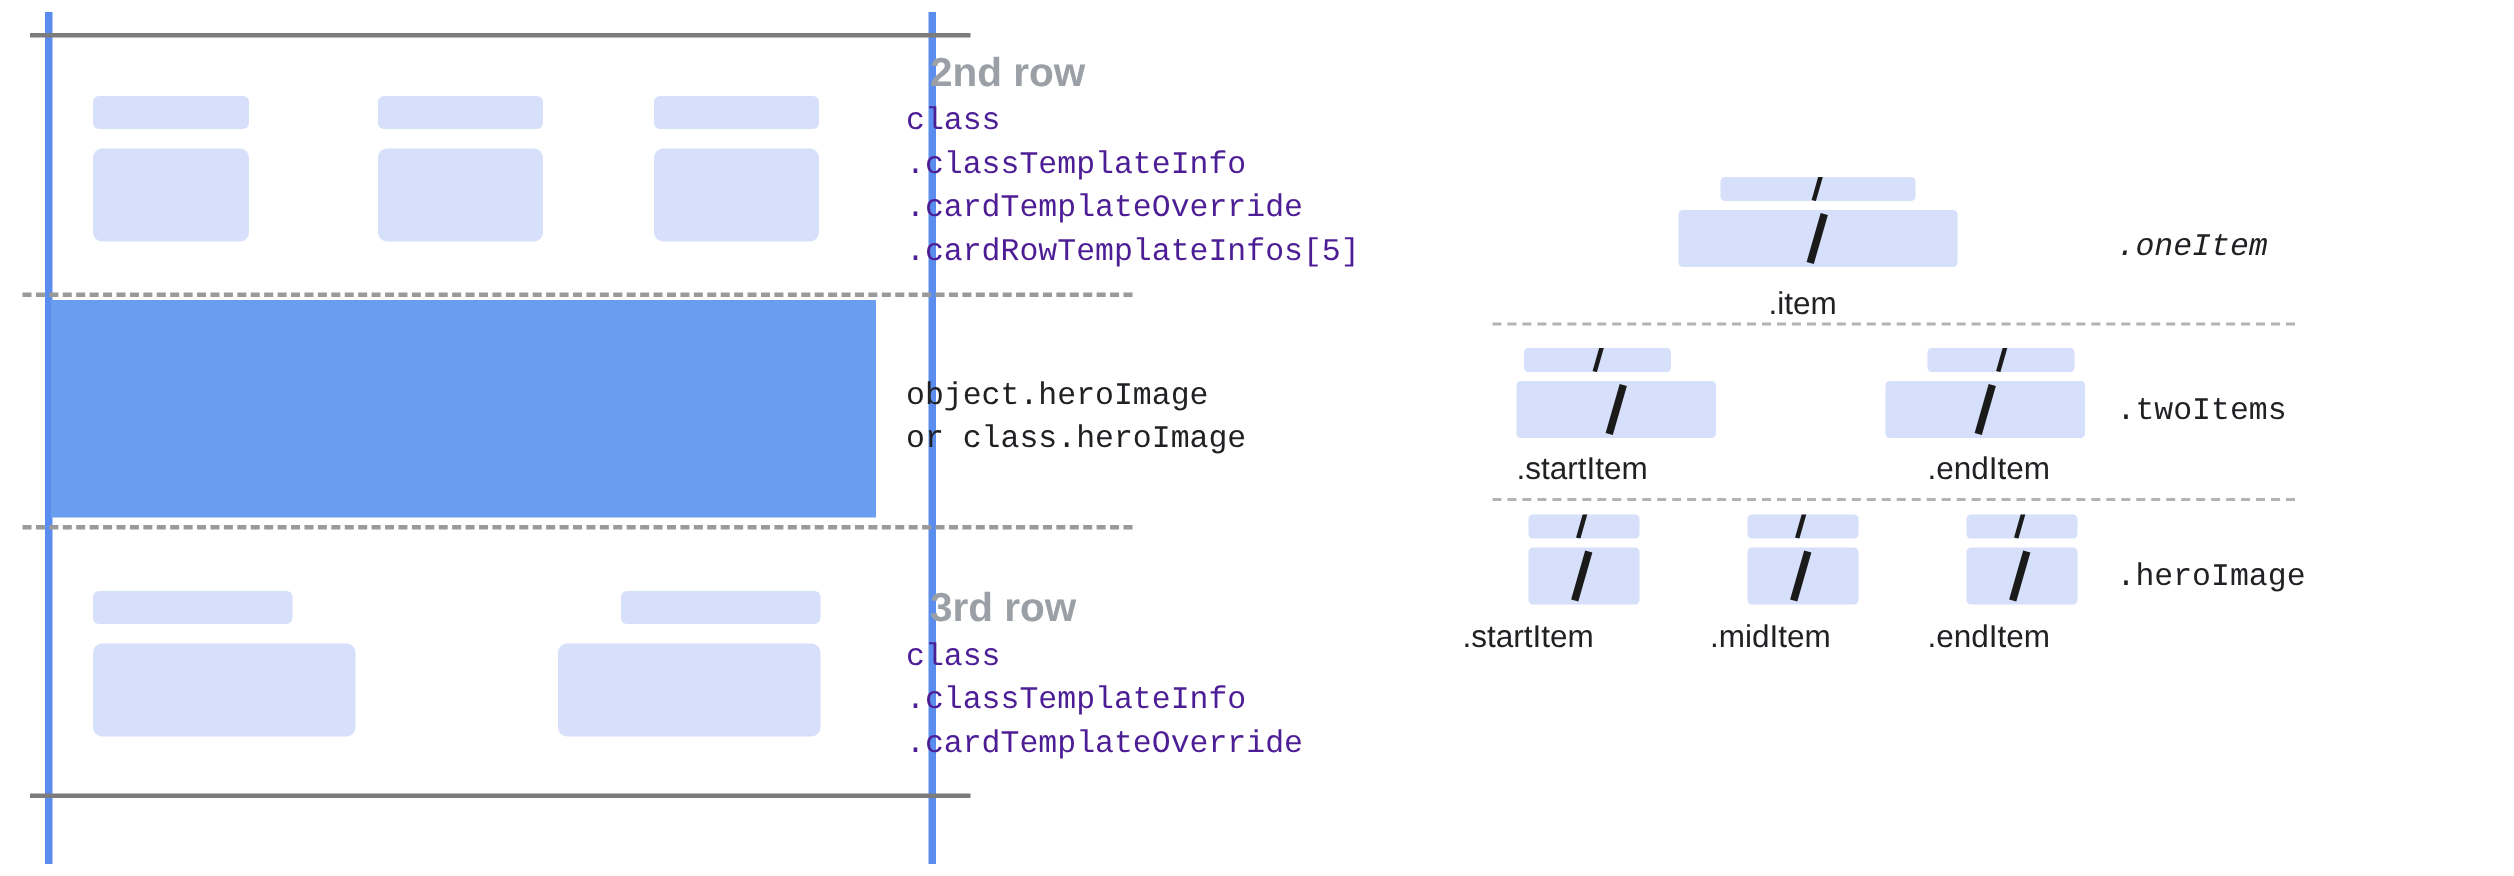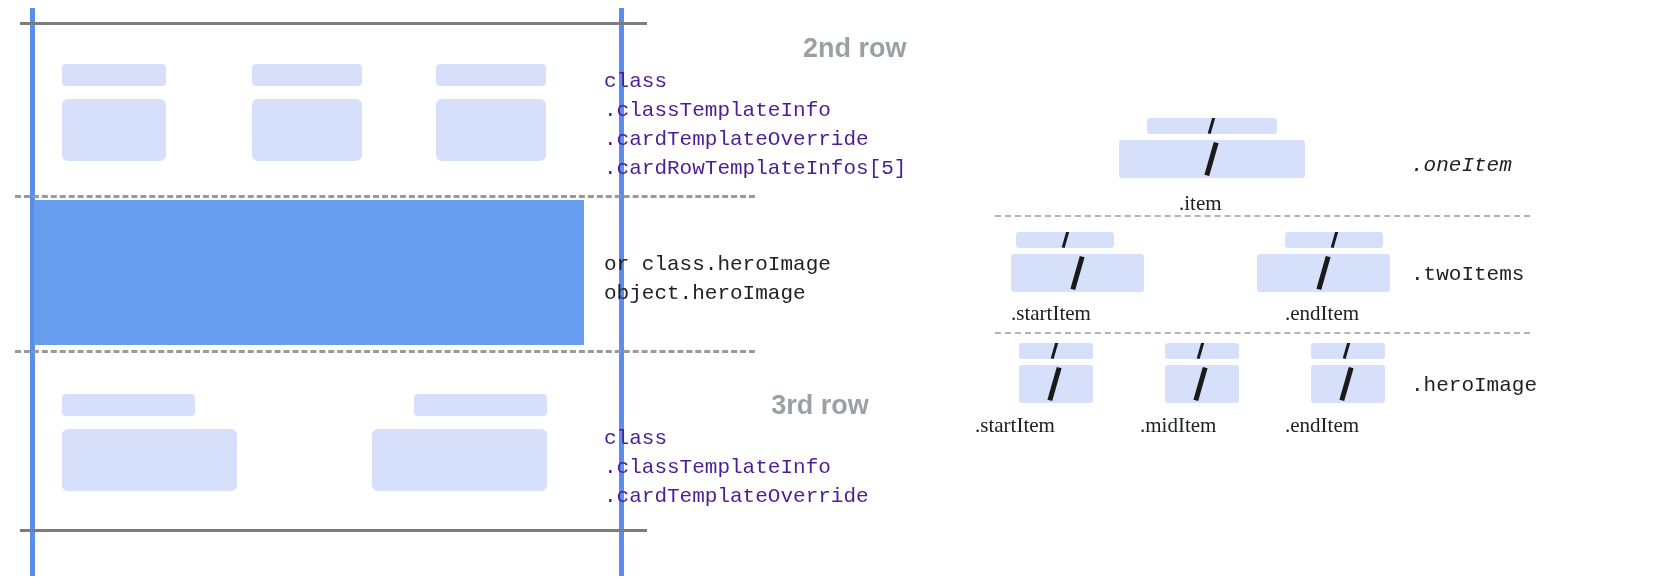--- a/index.html
+++ b/index.html
@@ -75,23 +75,22 @@
   .rowlabel {
     position: absolute;
     left: 604px;
   }
   .rowlabel .heading {
     font-family: "Liberation Sans", sans-serif;
     font-size: 27px;
     font-weight: bold;
     color: #9aa0a6;
     line-height: 34px;
-    margin: 0 0 2px 0;
-    white-space: pre;
-    text-align: right;
+    margin: 0 0 2px 16px;
+    white-space: pre;
   }
   .rowlabel .code {
     font-family: "Liberation Mono", "DejaVu Sans Mono", monospace;
     font-size: 21px;
     line-height: 29px;
     color: #4c1d95;
     white-space: pre;
     margin: 0;
   }
   .heroLabel {
@@ -144,21 +143,21 @@
     transform: rotate(16deg);
   }
   .slash-lg {
     width: 5px;
     height: 34px;
     transform: rotate(16deg);
   }
 
   .caption {
     position: absolute;
-    font-family: Liberation Serif, serif;
+    font-family: Liberation Sans, sans-serif;
     font-size: 21px;
     line-height: 26px;
     color: #202124;
     white-space: pre;
   }
   .grouplabel {
     position: absolute;
     font-family: "Liberation Mono", "DejaVu Sans Mono", monospace;
     font-size: 21px;
     line-height: 26px;
@@ -201,22 +200,22 @@
 
     <div class="rowlabel" style="top:31px;">
       <div class="heading">2nd row</div>
       <div class="code">class</div>
       <div class="code">.classTemplateInfo</div>
       <div class="code">.cardTemplateOverride</div>
       <div class="code">.cardRowTemplateInfos[5]</div>
     </div>
 
     <div class="heroLabel">
+      <div class="code">object.heroImage</div>
       <div class="code">or class.heroImage</div>
-      <div class="code">object.heroImage</div>
     </div>
 
     <div class="rowlabel" style="top:388px;">
       <div class="heading">3rd row</div>
       <div class="code">class</div>
       <div class="code">.classTemplateInfo</div>
       <div class="code">.cardTemplateOverride</div>
     </div>
   </div>
 

